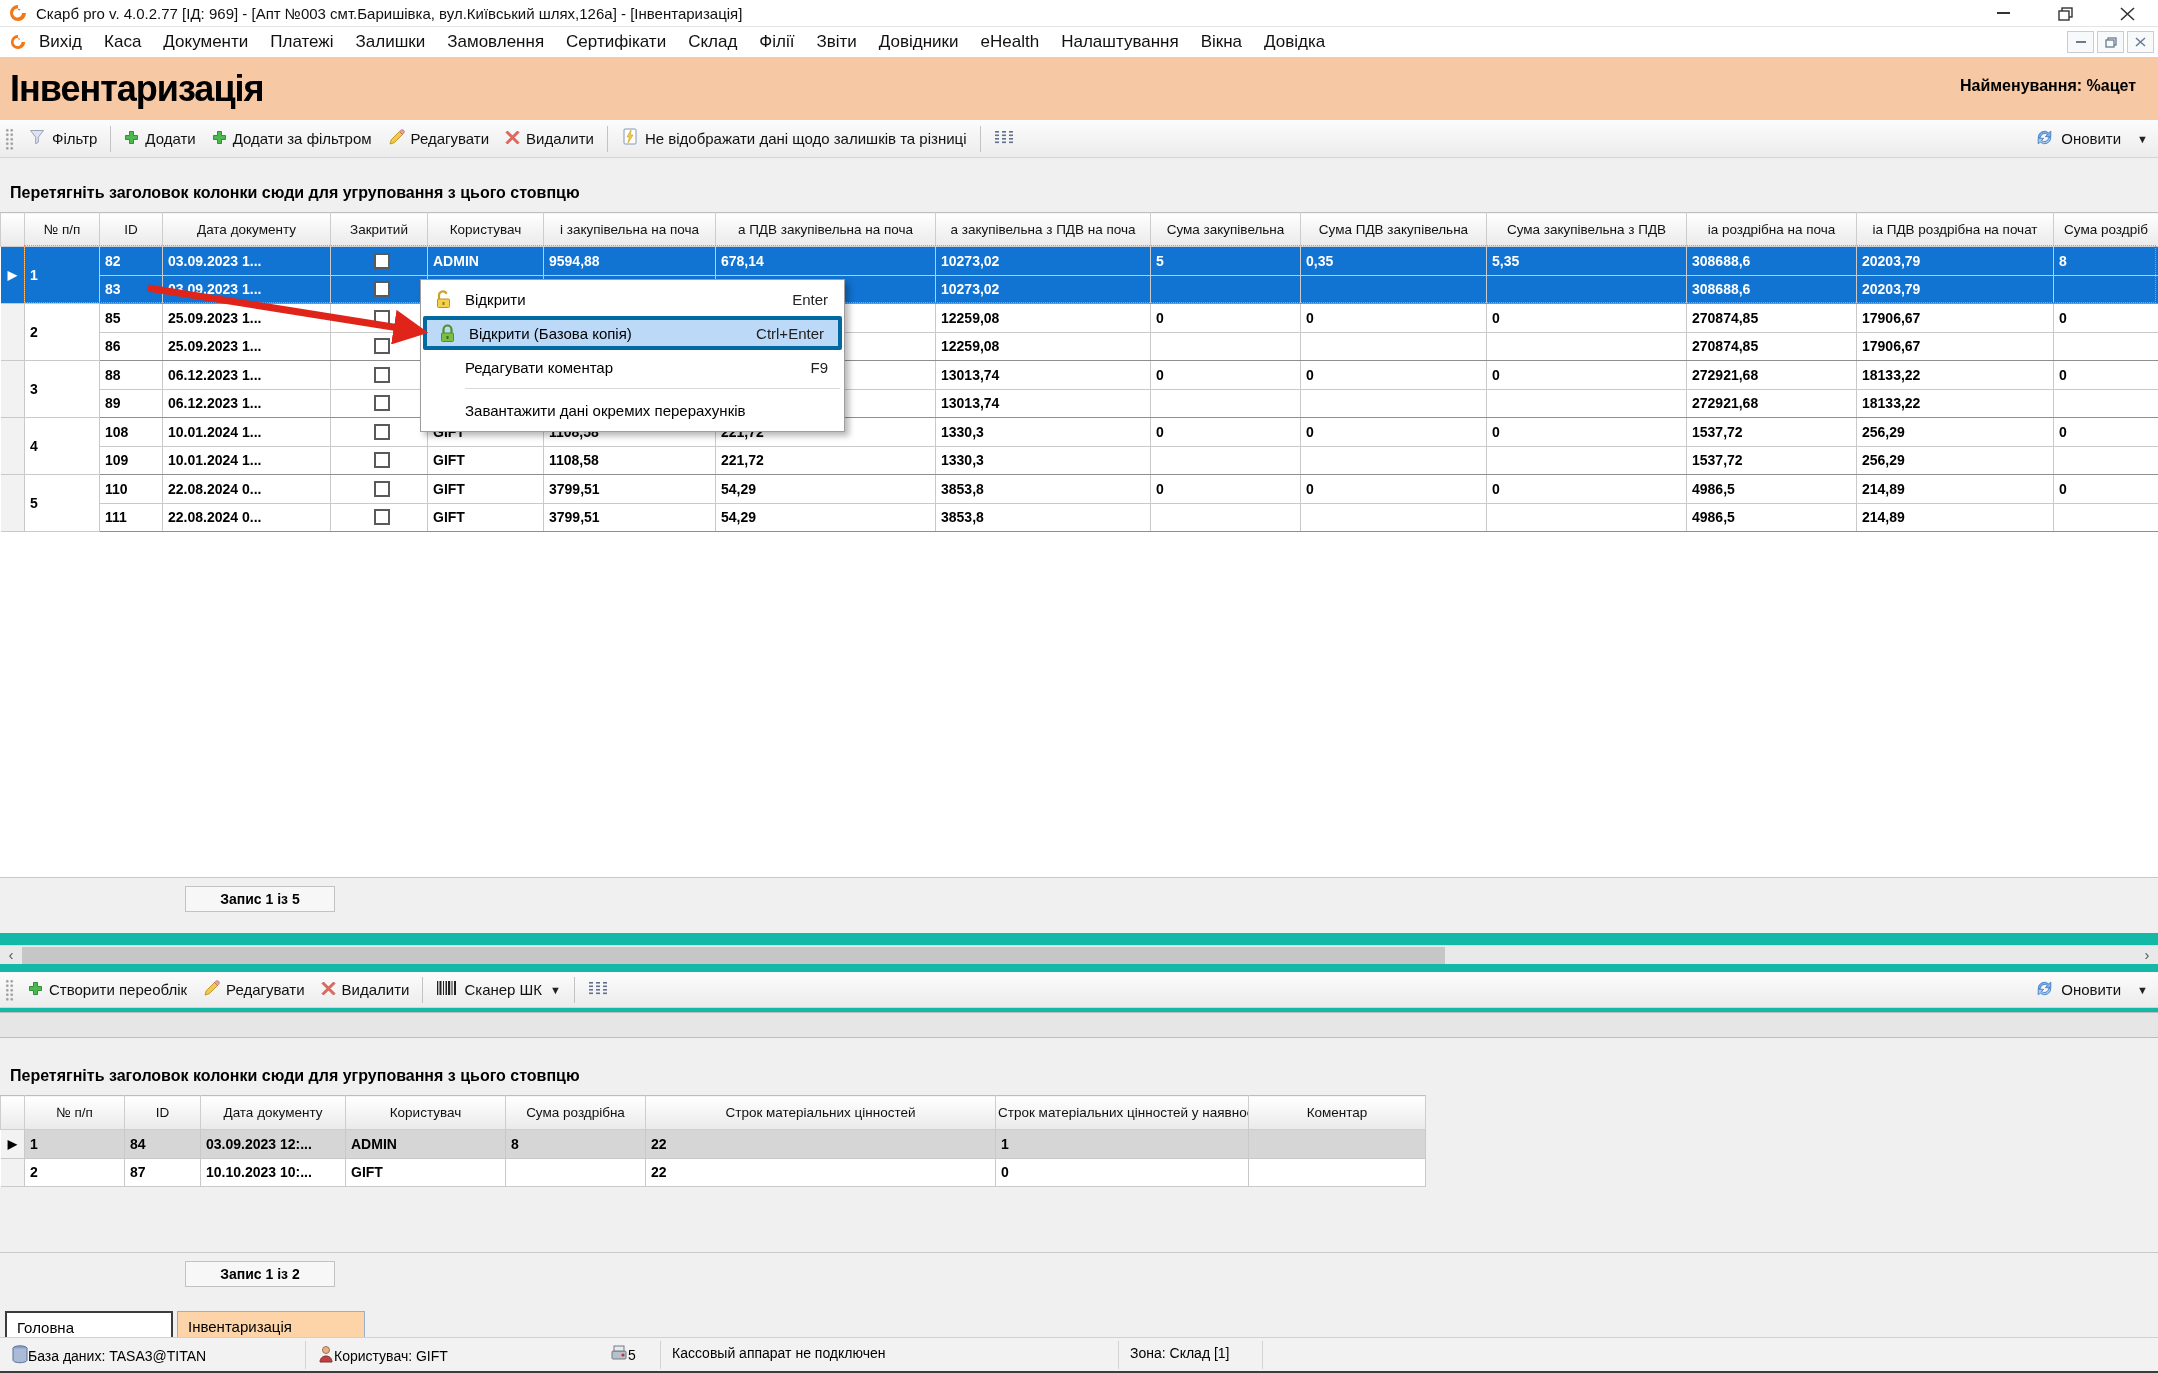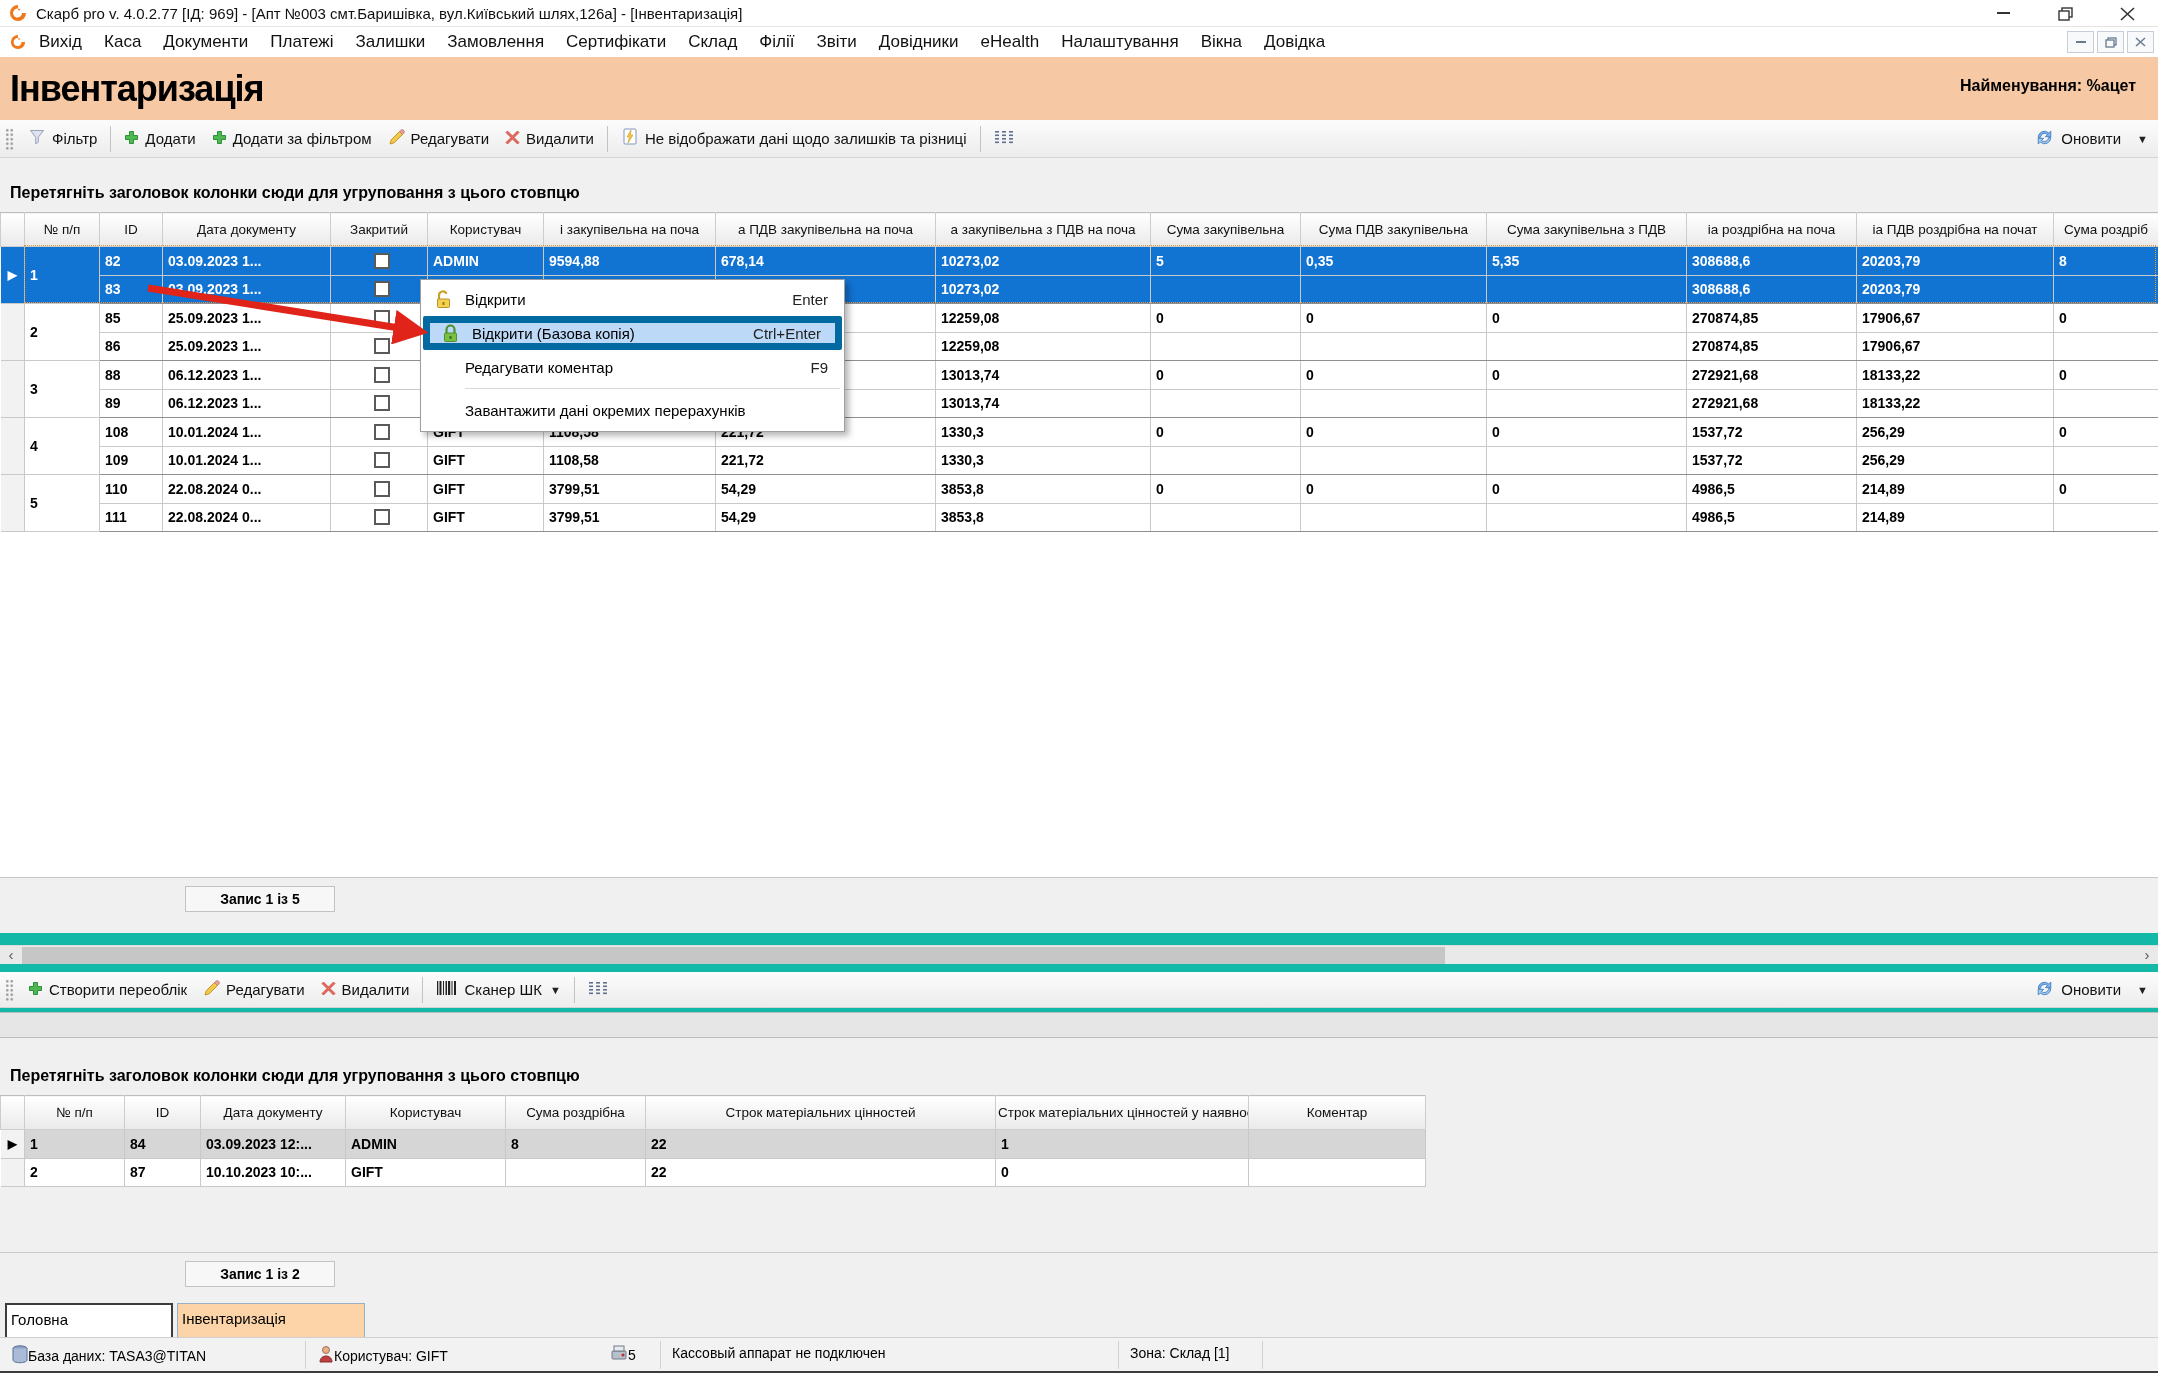--- a/index.html
+++ b/index.html
@@ -64,37 +64,37 @@
   
   .hscroll { position:absolute; left:0; top:945px; width:2158px; height:19px; background:#e9e9e9; border-top:1px solid #dcdcdc; }
   .harrow { position:absolute; top:0; width:22px; height:19px; font-size:15px; color:#555; text-align:center; line-height:17px; }
   .hthumb { position:absolute; left:22px; top:1px; width:1423px; height:17px; background:#c6c6c6; }
 
   
   .sunken { position:absolute; left:0; top:1012px; width:2158px; height:26px; background:#e6e6e6; border-top:1px solid #bdbdbd; border-bottom:1px solid #bdbdbd; }
 
   
   .tabbar { position:absolute; left:0; top:1300px; width:2158px; height:37px; background:#f0f0f0; }
-  .tab { position:absolute; top:3px; height:37px; font-size:15px; color:#000; padding:6px 4px; white-space:nowrap; }
+  .tab { position:absolute; top:11px; height:37px; font-size:15px; color:#000; padding:6px 10px; white-space:nowrap; }
   .tab.home { left:5px; width:168px; background:#fff; border:2px solid #3c3c3c; }
   .tab.active { left:177px; width:188px; background:#fcd4a8; border:1px solid #9ab0c8; }
 
   
   .statusbar { position:absolute; left:0; top:1337px; width:2158px; height:34px; background:#f2f2f2; border-top:1px solid #d0d0d0; font-size:14px; color:#000; }
   .sitem { position:absolute; top:7px; display:flex; align-items:center; white-space:nowrap; }
   .ssep { position:absolute; top:3px; width:1px; height:28px; background:#d2d2d2; }
   .winbottom { position:absolute; left:0; top:1371px; width:2158px; height:2px; background:#3c3c3c; }
 
   
   .ctxmenu { position:absolute; left:420px; top:279px; width:425px; height:153px; background:#fff; border:1px solid #9e9e9e; box-shadow:4px 4px 6px rgba(0,0,0,0.28); z-index:10; padding-top:2px; }
   .cmi { height:34px; display:flex; align-items:center; font-size:15px; color:#000; position:relative; margin:0 2px; }
   .cmi .cico { width:42px; display:flex; justify-content:center; flex:none; }
   .cmi .clabel { flex:1; }
   .cmi .cshort { margin-right:14px; color:#222; }
-  .cmi.hl { background:#bcd9f7; border:7px solid #0369a1; border-radius:2px;justify-content:center; }
+  .cmi.hl { background:#bcd9f7; border:4px solid #0369a1; border-radius:2px;justify-content:center; }
   .cmsep { height:1px; background:#d8d8d8; margin:4px 4px 4px 44px; }
 
   .redarrow { position:absolute; left:130px; top:272px; z-index:20; pointer-events:none; }
 </style>
 </head>
 <body>
 
 <div class="win">
 
   <div class="titlebar">

